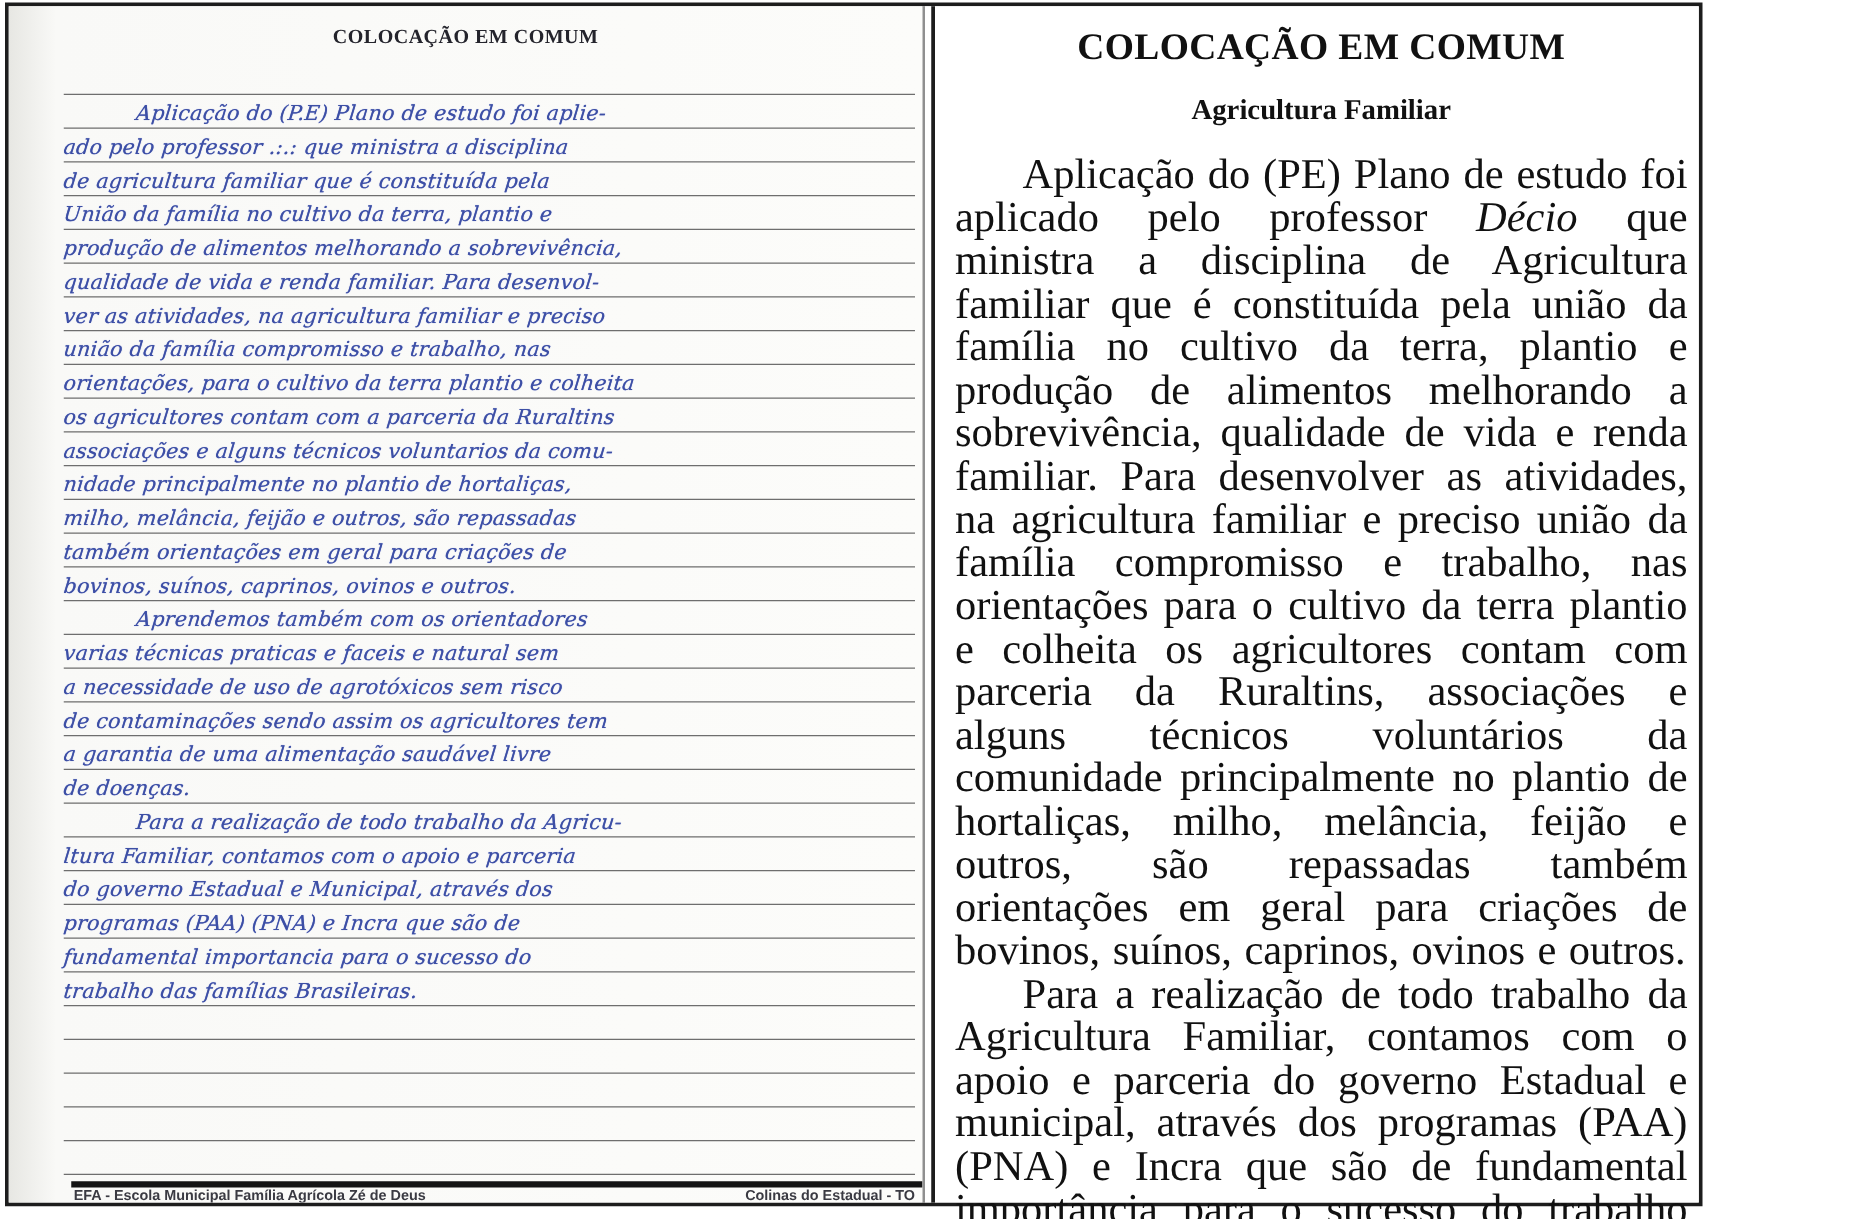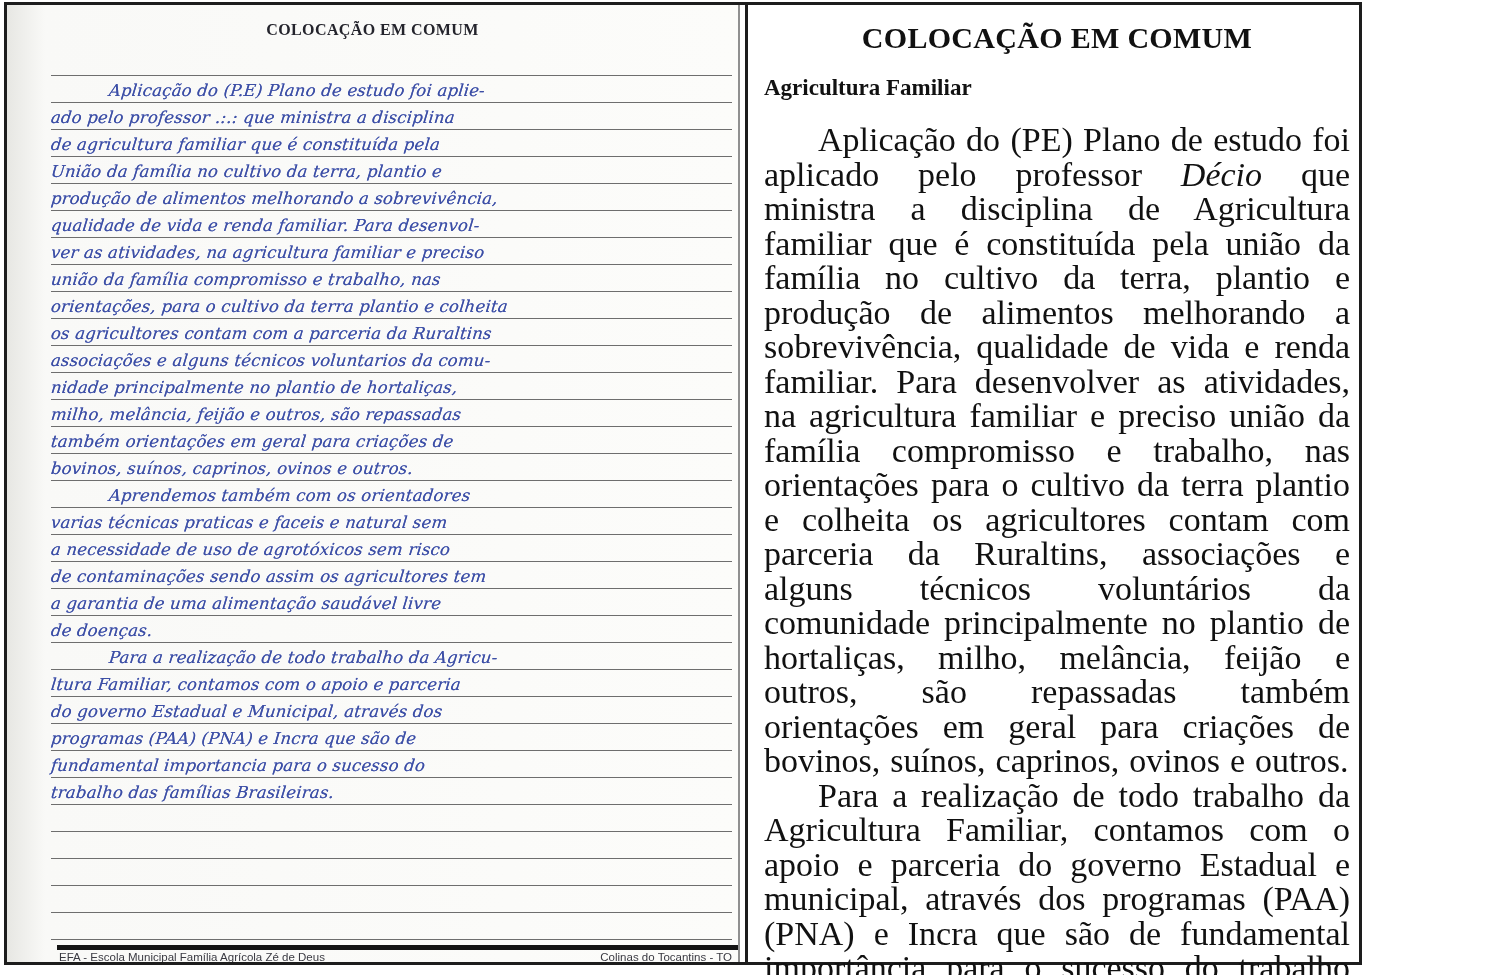--- a/index.html
+++ b/index.html
@@ -51,40 +51,41 @@
   .hw-row.indent { padding-left: 58px; }
   .thick-line {
     margin: 5px 0 0 50px;
     height: 5px;
     background: #141414;
   }
   .page-footer {
     display: flex; justify-content: space-between;
     padding: 1px 6px 0 52px;
     font-family: "Liberation Sans", sans-serif;
-    font-weight: normal; font-size: 11.5px; color: #3a3a42;
+    font-weight: bold; font-size: 11.5px; color: #3a3a42;
   }
 
   .gap { width: 5px; height: 100%; background: #ffffff; }
   .divider { width: 3px; height: 100%; background: #1d1d1d; }
 
   
   .right-panel {
     flex: 1; height: 100%;
     background: #ffffff;
     padding: 12px 9px 0 16px;
     font-family: "Liberation Serif", serif;
     color: #111111;
   }
   .right-title {
     text-align: center;
     font-size: 30px; font-weight: bold; letter-spacing: 0.3px;
     margin: 4px 0 20px 0;
   }
   .right-subtitle {
+    text-align: center;
     font-size: 23px; font-weight: bold;
     margin-bottom: 22px;
   }
   .body-para {
     font-size: 34px;
     line-height: 34.5px;
     text-align: justify;
     text-indent: 54px;
     word-spacing: 1.5px;
   }
@@ -136,21 +137,21 @@
       <div class="hw-row"></div>
       <div class="hw-row"></div>
       <div class="hw-row"></div>
       <div class="hw-row"></div>
       <div class="hw-row"></div>
     </div>
 
     <div class="thick-line"></div>
     <div class="page-footer">
       <span>EFA - Escola Municipal Família Agrícola Zé de Deus</span>
-      <span>Colinas do Tocantins - TO</span>
+      <span>Colinas do Estadual - TO</span>
     </div>
   </div>
 
   <div class="gap"></div>
   <div class="divider"></div>
 
   <div class="right-panel">
     <div class="right-title">COLOCAÇÃO EM COMUM</div>
     <div class="right-subtitle">Agricultura Familiar</div>
 

